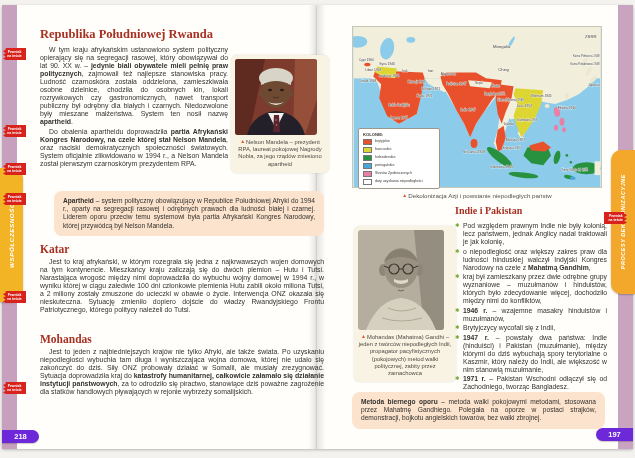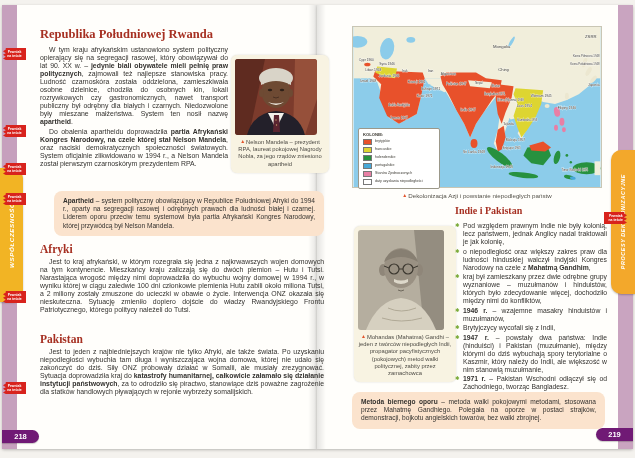--- a/index.html
+++ b/index.html
@@ -25,21 +25,21 @@
   
   .pewniak{position:absolute;width:23px;height:12px;background:#d8231d;color:#fff;
     display:flex;flex-direction:column;align-items:center;justify-content:center;
     font-size:3.4px;font-weight:bold;line-height:1.2;text-align:center;
     clip-path:polygon(12% 0,100% 0,100% 100%,12% 100%,0 88%,12% 72%,0 56%,12% 44%,0 28%,12% 12%);}
   .pewniak.flip{transform:scaleX(-1);}
   .pewniak.flip .rtxt{transform:scaleX(-1);display:flex;flex-direction:column;align-items:center;}
   .rtxt{display:flex;flex-direction:column;align-items:center;}
 
   
-  .pgnum{position:absolute;height:13px;background:#701a75;color:#fff;font-weight:bold;font-size:7.5px;
+  .pgnum{position:absolute;height:13px;background:#6d28d9;color:#fff;font-weight:bold;font-size:7.5px;
     display:flex;align-items:center;justify-content:center;box-shadow:0 1px 1px rgba(0,0,0,.2);}
   .pg-l{left:2px;top:430px;width:37px;border-radius:0 8px 8px 0;}
   .pg-r{left:596px;top:428px;width:37px;border-radius:8px 0 0 8px;}
 
   
   h2{position:absolute;margin:0;font-family:"Liberation Serif",serif;font-weight:bold;color:#a63022;font-size:12.5px;}
   .body-col{position:absolute;color:#33312e;}
   .body-col p{margin:0 0 2px 0;font-size:6.9px;line-height:1.16;text-align:justify;text-indent:9px;}
   .defbox{position:absolute;background:#fbe3cd;border-radius:8px;padding:6px 9px;color:#33312e;
     font-size:6.6px;line-height:1.24;text-align:justify;}
@@ -115,21 +115,21 @@
   </div>
 
   <div class="pewniak flip" style="left:604px;top:212px;">
     <span class="rtxt">
         <span>Pewniak</span>
         <span>na teście</span>
       </span>
   </div>
 
   <div class="pgnum pg-l">218</div>
-  <div class="pgnum pg-r">219</div>
+  <div class="pgnum pg-r">197</div>
 
   <h2 style="left:40px;top:27px;">Republika Południowej Rwanda</h2>
 
   <div class="body-col" style="left:40px;top:46px;width:188px;">
     <p><span>W tym kraju afrykańskim ustanowiono system polityczny opierający się na segregacji rasowej, który obowiązywał do lat 90. XX w. – </span><b>jedynie biali obywatele mieli pełnię praw politycznych</b><span>, zajmowali też najlepsze stanowiska pracy. Ludność czarnoskóra została oddzielona, zamieszkiwała osobne dzielnice, chodziła do osobnych kin, lokali rozrywkowych czy gastronomicznych, nawet transport publiczny był odrębny dla białych i czarnych. Niedozwolone były mieszane małżeństwa. System ten nosił nazwę </span><b>apartheid</b><span>.</span></p>
     <p><span>Do obalenia apartheidu doprowadziła </span><b>partia Afrykański Kongres Narodowy, na czele której stał Nelson Mandela</b><span>, oraz naciski demokratycznych społeczności światowych. System oficjalnie zlikwidowano w 1994 r., a Nelson Mandela został pierwszym czarnoskórym prezydentem RPA.</span></p>
   </div>
 
   <div class="photocard" style="left:231px;top:55px;width:90px;">
     <svg width="82" height="76" viewBox="0 0 82 76">
@@ -151,26 +151,26 @@
       <path d="M38,38 Q41,40 44,38" stroke="#4a3022" stroke-width="1" fill="none"></path>
       <path d="M33,43 Q41,49 49,43 Q41,46 33,43 Z" fill="#f0ece2"></path>
     </svg>
     <div class="cap"><span class="capmark">▲</span><span>Nelson Mandela – prezydent RPA, laureat pokojowej Nagrody Nobla, za jego rządów zniesiono apartheid</span></div>
   </div>
 
   <div class="defbox" style="left:54px;top:191px;width:252px;">
     <b>Apartheid</b><span> – system polityczny obowiązujący w Republice Południowej Afryki do 1994 r., oparty na segregacji rasowej i odrębnych prawach dla ludności białej i czarnej. Liderem oporu przeciw temu systemowi była partia Afrykański Kongres Narodowy, której przywódcą był Nelson Mandela.</span>
   </div>
 
-  <h2 style="left:40px;top:243px;font-size:11.5px;">Afryki</h2>
+  <h2 style="left:40px;top:243px;font-size:11.5px;">Katar</h2>
   <div class="body-col" style="left:40px;top:258px;width:284px;">
     <p>Jest to kraj afrykański, w którym rozegrała się jedna z najkrwawszych wojen domowych na tym kontynencie. Mieszkańcy kraju zaliczają się do dwóch plemion – Hutu i Tutsi. Narastająca wrogość między nimi doprowadziła do wybuchu wojny domowej w 1994 r., w wyniku której w ciągu zaledwie 100 dni członkowie plemienia Hutu zabili około miliona Tutsi, a 2 miliony zostały zmuszone do ucieczki w obawie o życie. Interwencja ONZ okazała się nieskuteczna. Sytuację zmieniło dopiero dojście do władzy Rwandyjskiego Frontu Patriotycznego, którego politycy należeli do Tutsi.</p>
   </div>
 
-  <h2 style="left:40px;top:333px;font-size:11.5px;">Pakistan</h2>
+  <h2 style="left:40px;top:333px;font-size:11.5px;">Mohandas</h2>
   <div class="body-col" style="left:40px;top:348px;width:284px;">
     <p><span>Jest to jeden z najbiedniejszych krajów nie tylko Afryki, ale także świata. Po uzyskaniu niepodległości wybuchła tam długa i wyniszczająca wojna domowa, której nie udało się zakończyć do dziś. Siły ONZ próbowały działać w Somalii, ale musiały zrezygnować. Sytuacja doprowadziła kraj do </span><b>katastrofy humanitarnej, całkowicie załamało się działanie instytucji państwowych</b><span>, za to odrodziło się piractwo, stanowiące dziś poważne zagrożenie dla statków handlowych pływających w rejonie wybrzeży somalijskich.</span></p>
   </div>
 
   <div class="mapbox">
     <svg viewBox="0 0 250 162">
       <rect width="250" height="162" fill="#8cccea"></rect>
 
       <rect x="0" y="0" width="250" height="52" fill="#f1eedb"></rect>
       <polygon points="120,50 244,50 238,60 228,68 216,74 204,78 192,76 180,70 162,62 140,56" fill="#f1eedb"></polygon>

